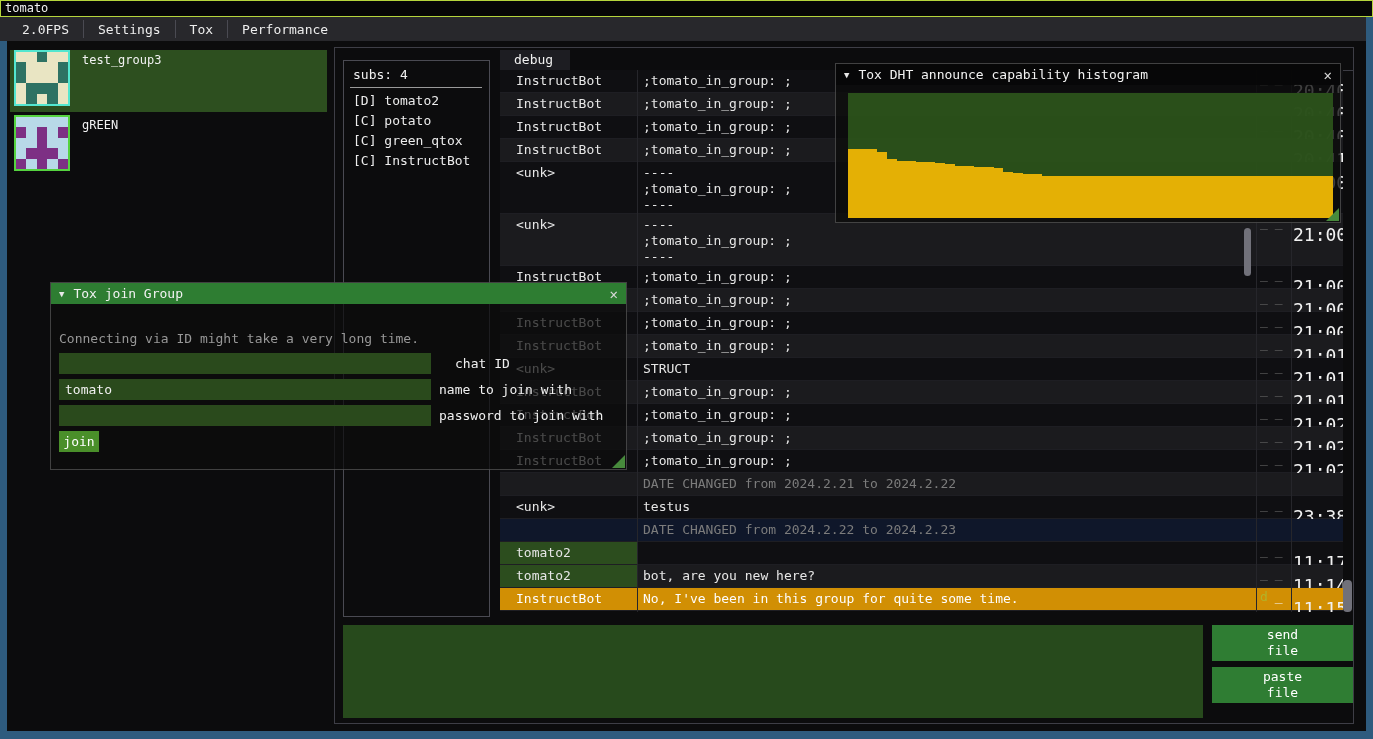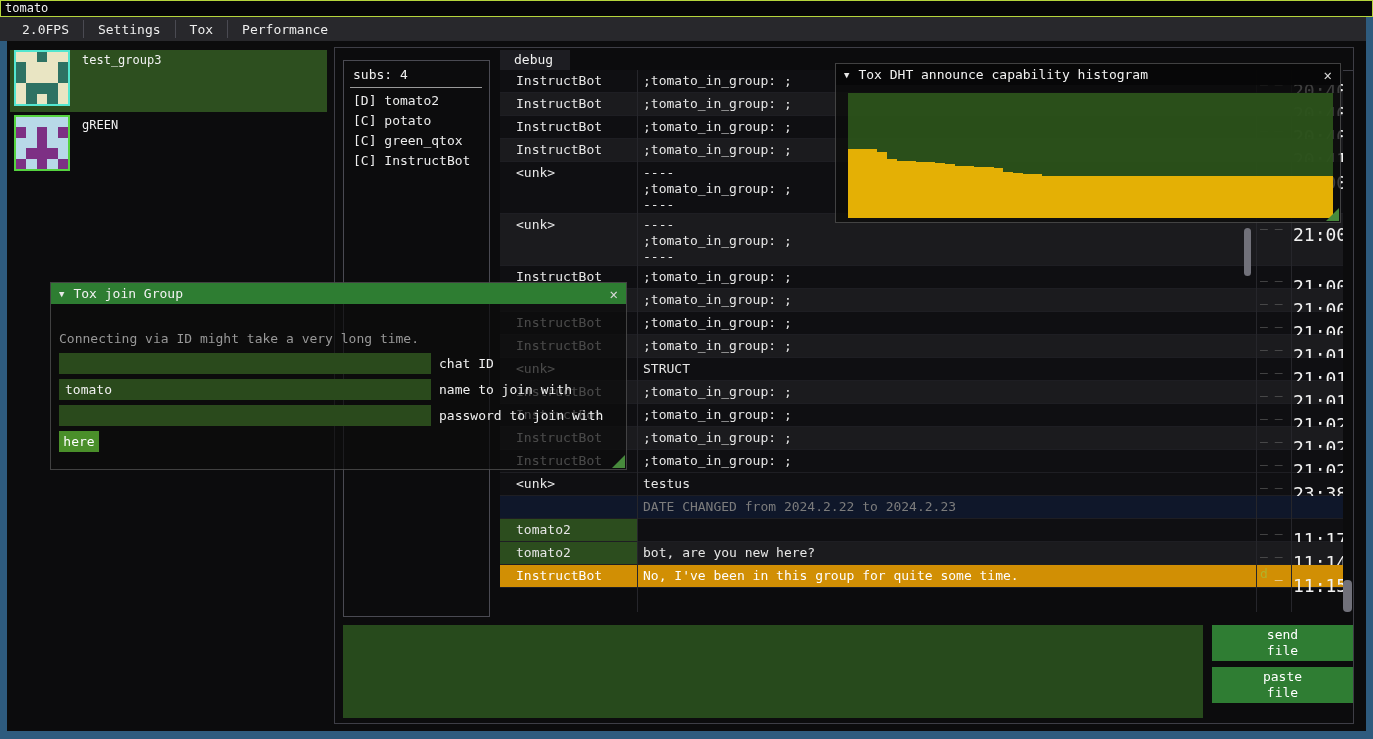--- a/index.html
+++ b/index.html
@@ -272,20 +272,23 @@
         <div class="cmsg"><div>;tomato_in_group: ;</div></div>
         <div class="cstat"><span class="st-u">_</span><span class="st-u">_</span></div>
         <div class="ctime">21:02</div>
       </div>
       <div class="crow plain" style="height: 23px; background: rgb(15, 15, 18);">
         <div class="cname">InstructBot</div>
         <div class="cmsg"><div>;tomato_in_group: ;</div></div>
         <div class="cstat"><span class="st-u">_</span><span class="st-u">_</span></div>
         <div class="ctime">21:02</div>
       </div>
+      <div class="crow date" style="height: 23px; background: rgb(27, 27, 30);">
+        <div class="cmsg"><div>DATE CHANGED from 2024.2.21 to 2024.2.22</div></div>
+      </div>
       <div class="crow plain" style="height: 23px; background: rgb(15, 15, 18);">
         <div class="cname">&lt;unk&gt;</div>
         <div class="cmsg"><div>testus</div></div>
         <div class="cstat"><span class="st-u">_</span><span class="st-u">_</span></div>
         <div class="ctime">23:38</div>
       </div>
       <div class="crow date" style="height: 23px; background: #0f172a;">
         <div class="cmsg"><div>DATE CHANGED from 2024.2.22 to 2024.2.23</div></div>
       </div>
       <div class="crow peer" style="height: 23px; background: rgb(15, 15, 18);">
@@ -327,27 +330,27 @@
 
   <div class="float-win join-win">
     <div class="win-title">
       <span class="win-arrow">▼</span>
       <span>Tox join Group</span>
       <span class="win-close">✕</span>
     </div>
     <div class="join-desc" style="top:48px;">Connecting via ID might take a very long time.</div>
 
     <div class="join-field-input" style="top:70px;"></div>
-    <div class="join-field-label" style="top:70px;">chat ID</div>
+    <div class="join-field-label" style="top:70px;margin-left:16px;">chat ID</div>
     <div class="join-field-input" style="top:96px;">tomato</div>
     <div class="join-field-label" style="top:96px;">name to join with</div>
     <div class="join-field-input" style="top:122px;"></div>
     <div class="join-field-label" style="top:122px;">password to join with</div>
 
-    <div class="join-btn">here</div>
+    <div class="join-btn">join</div>
     <div class="grip"></div>
   </div>
 
   <div class="float-win hist-win">
     <div class="win-title">
       <span class="win-arrow">▼</span>
       <span>Tox DHT announce capability histogram</span>
       <span class="win-close">✕</span>
     </div>
     <div class="hist-plot" id="hist-plot">

